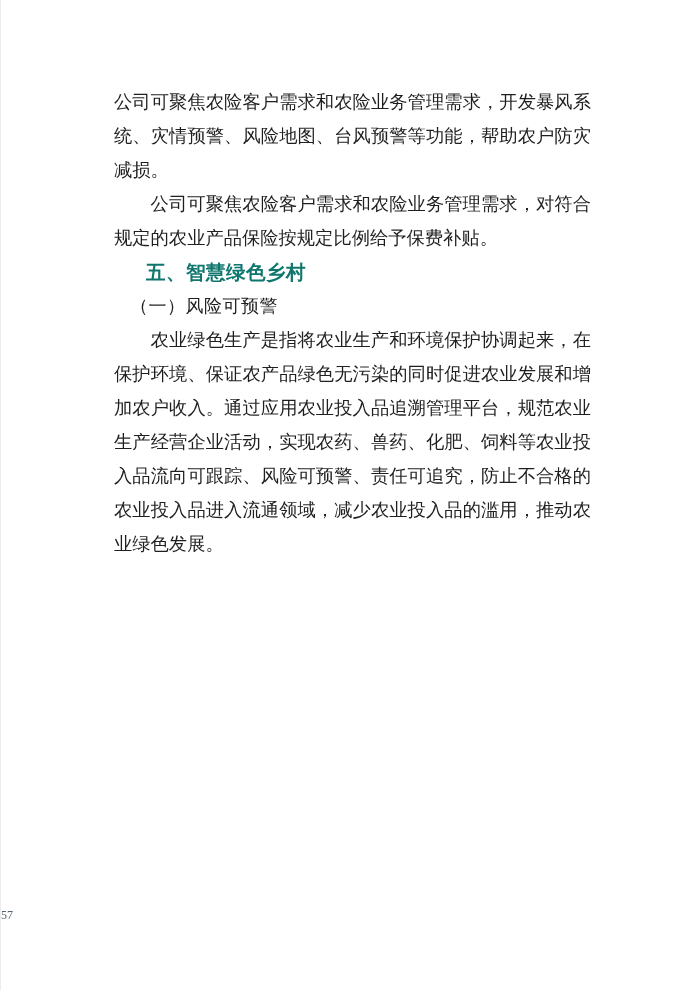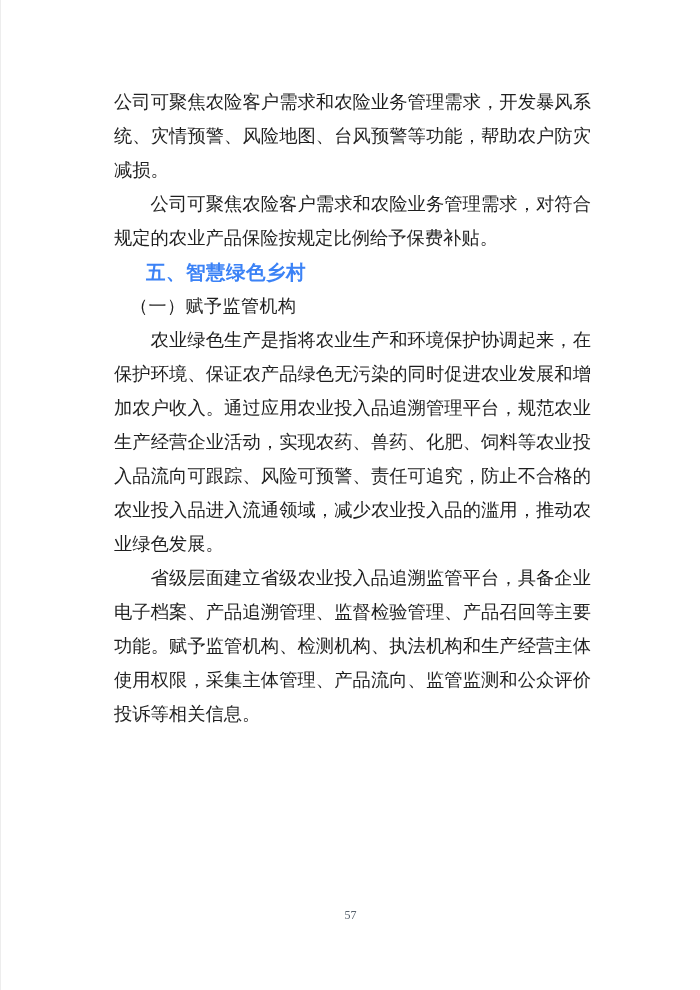--- a/index.html
+++ b/index.html
@@ -39,50 +39,48 @@
   p.body.no-indent {
     text-indent: 0;
   }
   h2.section-heading {
     margin: 0;
     font-family: "Liberation Sans", "DejaVu Sans", sans-serif;
     font-weight: bold;
     font-size: 19.5px;
     line-height: 34px;
     text-indent: 32px;
-    color: #3b82f6;
+    color: #0f766e;
     letter-spacing: 0.5px;
   }
   h3.subsection-heading {
     margin: 0;
     font-weight: normal;
     font-style: normal;
     font-size: 18px;
     line-height: 34px;
     text-indent: 16px;
     color: #1f1f1f;
     letter-spacing: 0.5px;
   }
   .page-number {
     position: absolute;
     top: 908px;
     left: 0;
     width: 100%;
-    text-align: center;
     font-family: "Liberation Serif", "DejaVu Serif", serif;
     font-size: 12px;
     color: #55606b;
   }
 </style>
 </head>
 <body>
 
 <div class="page">
   <div class="text-block">
     <p class="body no-indent">公司可聚焦农险客户需求和农险业务管理需求，开发暴风系统、灾情预警、风险地图、台风预警等功能，帮助农户防灾减损。</p>
     <p class="body">公司可聚焦农险客户需求和农险业务管理需求，对符合规定的农业产品保险按规定比例给予保费补贴。</p>
     <h2 class="section-heading">五、智慧绿色乡村</h2>
-    <h3 class="subsection-heading">（一）赋予监管机构</h3>
+    <h3 class="subsection-heading">（一）风险可预警</h3>
     <p class="body">农业绿色生产是指将农业生产和环境保护协调起来，在保护环境、保证农产品绿色无污染的同时促进农业发展和增加农户收入。通过应用农业投入品追溯管理平台，规范农业生产经营企业活动，实现农药、兽药、化肥、饲料等农业投入品流向可跟踪、风险可预警、责任可追究，防止不合格的农业投入品进入流通领域，减少农业投入品的滥用，推动农业绿色发展。</p>
-    <p class="body">省级层面建立省级农业投入品追溯监管平台，具备企业电子档案、产品追溯管理、监督检验管理、产品召回等主要功能。赋予监管机构、检测机构、执法机构和生产经营主体使用权限，采集主体管理、产品流向、监管监测和公众评价投诉等相关信息。</p>
   </div>
   <div class="page-number">57</div>
 </div>
 
 </body></html>

